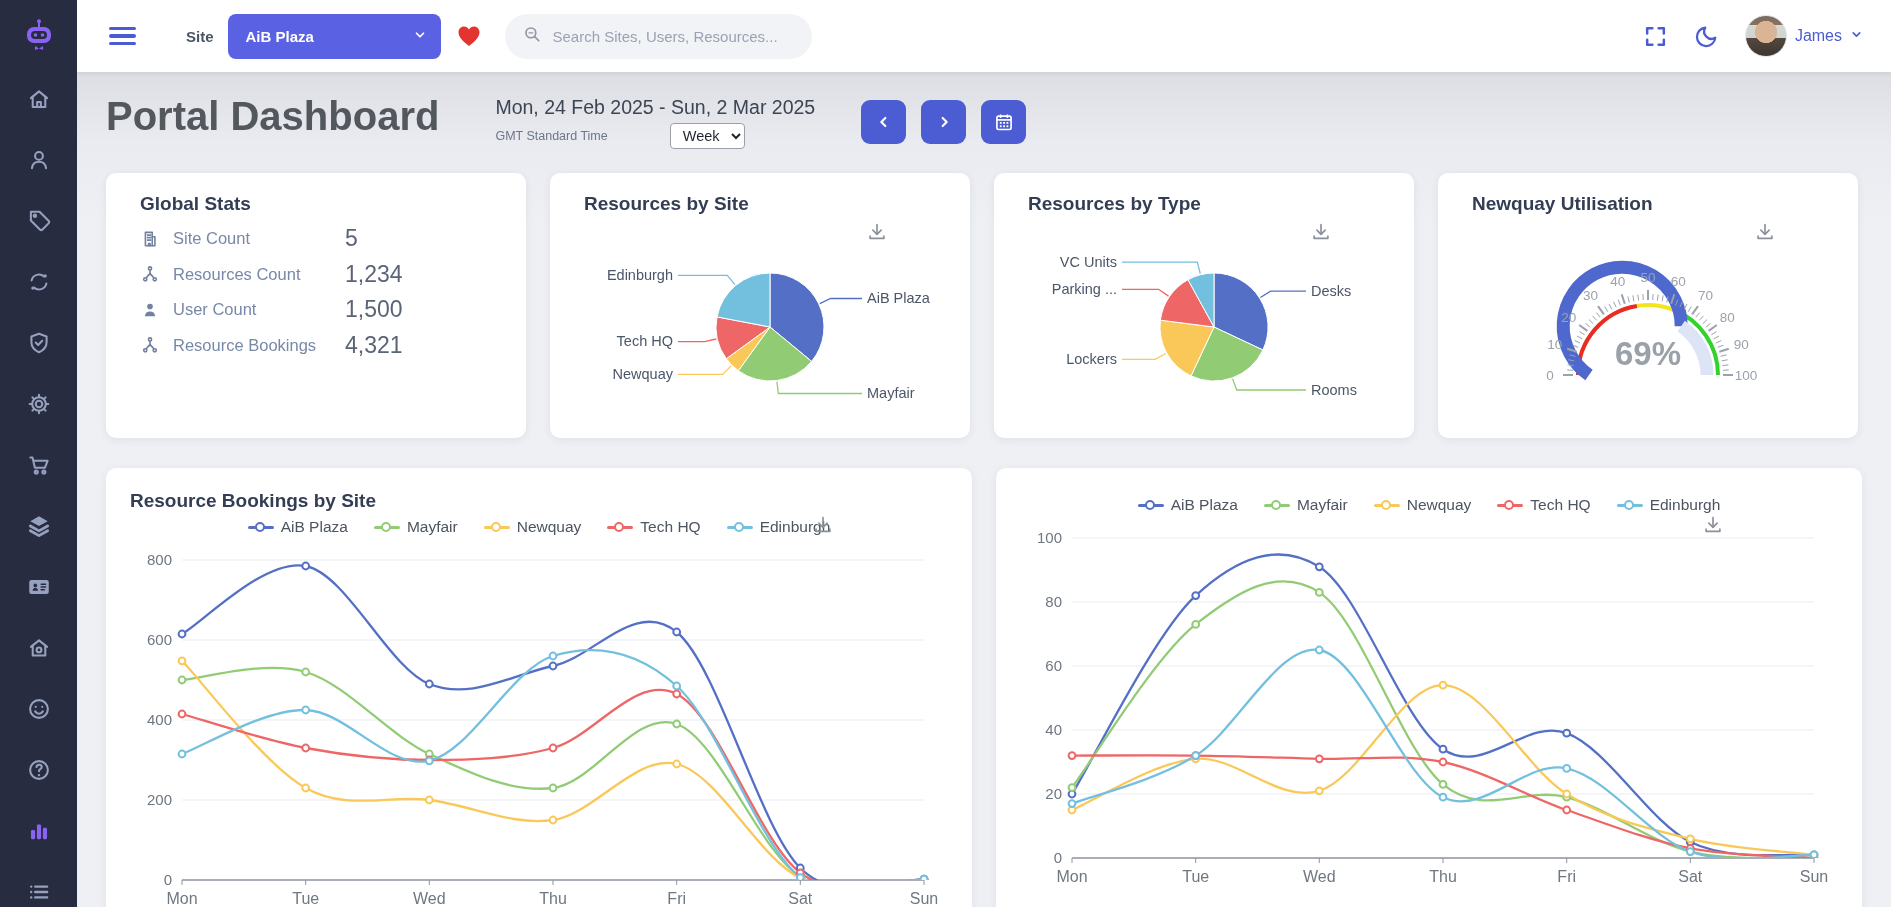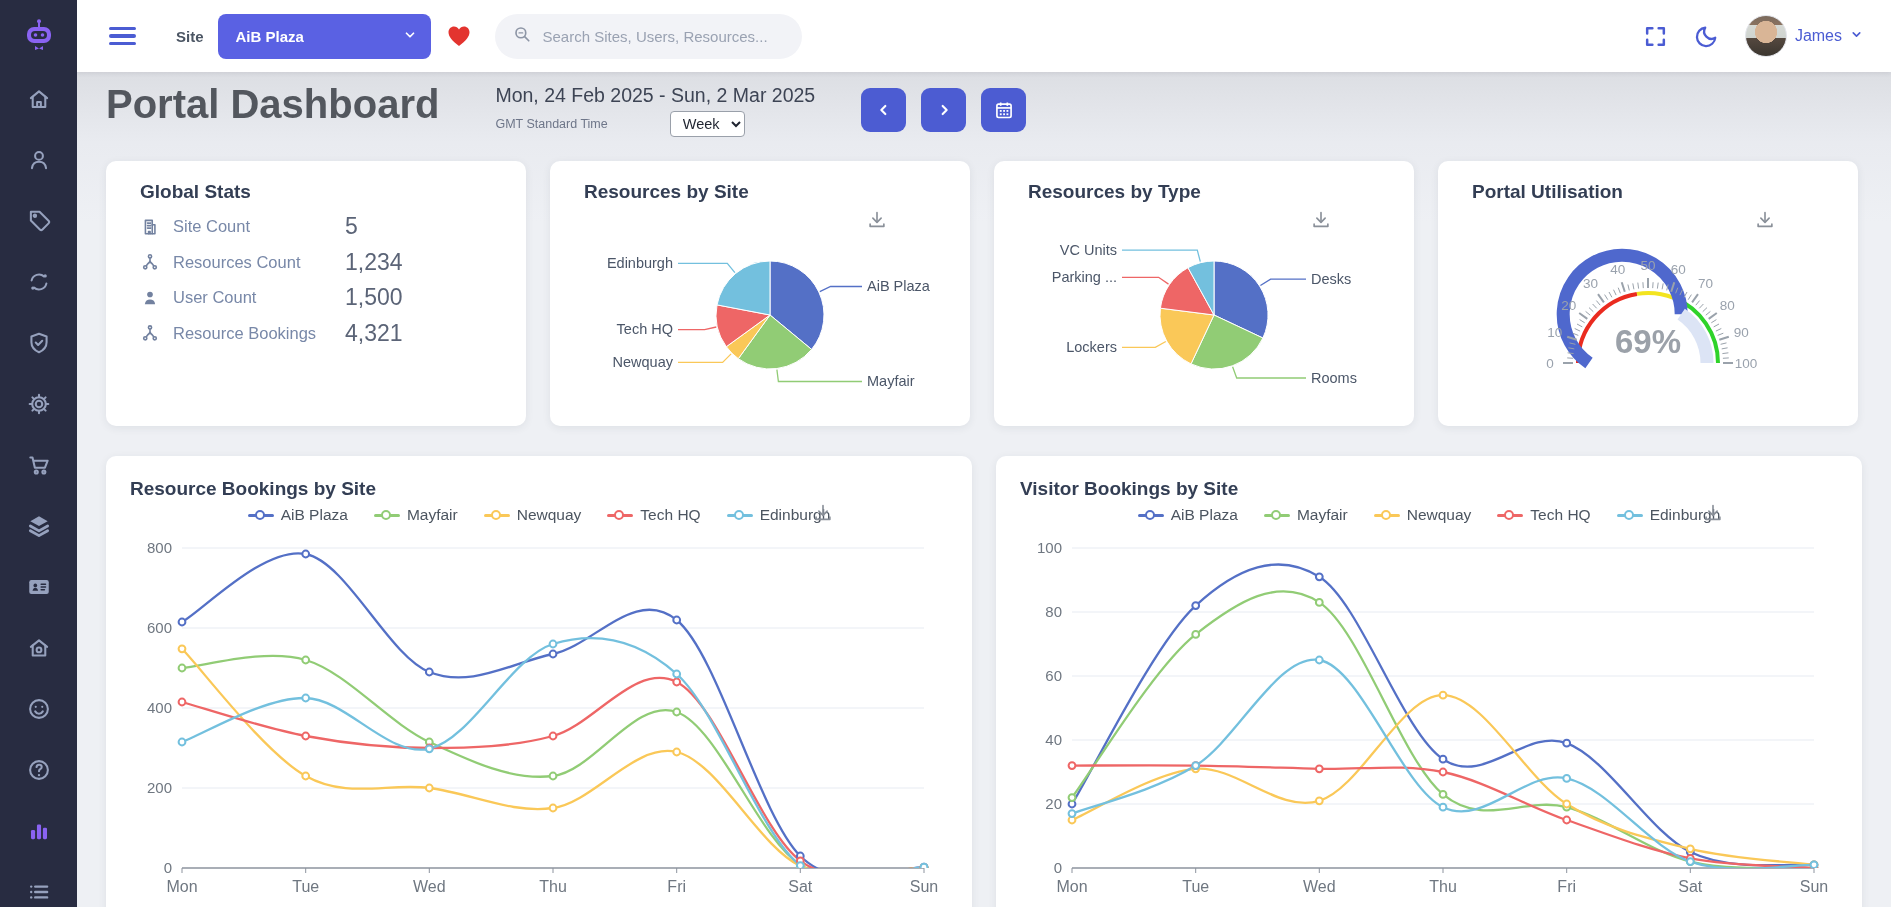--- a/index.html
+++ b/index.html
@@ -13,21 +13,21 @@
     display:flex;flex-direction:column;align-items:center;}
   .logo{height:72px;width:100%;display:flex;align-items:center;justify-content:center;cursor:pointer;}
   .nav{display:flex;flex-direction:column;align-items:center;gap:35px;padding-top:14px;}
   .nav-item{width:26px;height:26px;color:#96a1bd;cursor:pointer;}
   .nav-item svg{width:26px;height:26px;display:block;}
   
   .topbar{position:absolute;left:77px;top:0;right:0;height:72px;background:#ffffff;z-index:9;
     display:flex;align-items:center;padding:0 28px 0 30px;box-shadow:0 2px 4px rgba(40,44,65,.08);}
   .burger{display:flex;flex-direction:column;gap:4px;cursor:pointer;padding:4px 2px;}
   .burger span{display:block;width:27px;height:3.6px;background:#4b5cd3;border-radius:2px;}
-  .site-label{margin-left:38px;font-size:15px;font-weight:700;color:#4b5563;}
+  .site-label{margin-left:48px;font-size:15px;font-weight:700;color:#4b5563;}
   .site-select{margin-left:14px;width:213px;height:45px;background:#5a61e3;border-radius:8px;color:#fff;
     display:flex;align-items:center;padding:0 14px 0 18px;font-size:15px;font-weight:600;cursor:pointer;}
   .site-select .lbl{flex:1;}
   .heart{margin-left:16px;color:#e3342f;cursor:pointer;display:flex;}
   .search{margin-left:24px;width:307px;height:45px;background:#f2f3f7;border-radius:23px;
     display:flex;align-items:center;padding:0 18px;gap:10px;}
   .search svg{flex:none;}
   .search input{border:0;background:transparent;outline:0;font-size:15px;color:#8b5cf6;width:100%;}
   .search input::placeholder{color:#9aa2b2;}
   .tb-right{margin-left:auto;display:flex;align-items:center;gap:26px;}
@@ -37,21 +37,21 @@
       radial-gradient(circle at 50% 38%, #d9b596 0 34%, rgba(0,0,0,0) 35%),
       linear-gradient(180deg,#6e6156 0%,#83705f 20%,#cdd3cf 21%,#c6ccc9 52%,#4a4containing038 53%,#3f3a35 100%);
     background:
       radial-gradient(circle at 50% 40%, #d9b596 0 35%, rgba(0,0,0,0) 36%),
       linear-gradient(180deg,#7a6a5c 0%,#8a7260 22%,#d6d9d4 23%,#cfd4d0 55%,#54483f 56%,#3b362f 100%);}
   .user-wrap{display:flex;align-items:center;gap:8px;cursor:pointer;}
   .user-name{color:#4b5cd3;font-size:16px;}
   
   .main{position:absolute;left:77px;top:72px;right:0;bottom:0;padding:0 29px;
     background:linear-gradient(180deg,#dcdee3 0%, #e9ebf0 70px, #eef0f4 150px);}
-  .page-head{display:flex;align-items:flex-start;padding-top:8px;}
+  .page-head{display:flex;align-items:flex-start;padding-top:20px;}
   .page-head h1{margin:0;font-size:40px;font-weight:600;color:#53575e;line-height:1.2;}
   .date-block{margin-left:56px;padding-top:4px;}
   .date-range{font-size:19.5px;color:#3d4454;font-weight:500;}
   .date-sub{display:flex;align-items:center;margin-top:4px;}
   .tz{font-size:12.5px;color:#6e7689;}
   .select-wrap{margin-left:62px;}
   .select-wrap select{font-size:14.5px;padding:3px 8px;border:1px solid #9aa0aa;border-radius:4px;
     background:#fff;color:#1f2430;font-weight:500;font-family:"Liberation Sans",sans-serif;}
   .nav-btns{margin-left:46px;display:flex;gap:15px;padding-top:8px;}
   .nav-btns button{width:45px;height:44px;border:0;border-radius:9px;background:#4c5cd2;color:#fff;
@@ -408,21 +408,21 @@
             <polyline points="137.8,134.5 127.3,140.3 94,140.3" fill="none" stroke="#fac858" stroke-width="1.3"></polyline>
             <text x="89" y="144.8" text-anchor="end" font-size="14.5" fill="#4b5668">Lockers</text>
             <polyline points="140.5,77.1 130.6,70.3 94,70.3" fill="none" stroke="#ee6666" stroke-width="1.3"></polyline>
             <text x="89" y="74.8" text-anchor="end" font-size="14.5" fill="#4b5668">Parking ...</text>
             <polyline points="172.3,54.7 169.3,43.1 94,43.1" fill="none" stroke="#73c0de" stroke-width="1.3"></polyline>
             <text x="89" y="47.6" text-anchor="end" font-size="14.5" fill="#4b5668">VC Units</text>
           </svg></div>
     </section>
 
     <section class="card">
-      <h2>Portal Utilisation</h2>
+      <h2>Newquay Utilisation</h2>
       <span class="dl">
         <svg width="22" height="22" viewBox="0 0 24 24" fill="none" stroke="currentColor" stroke-width="1.8" stroke-linecap="round" stroke-linejoin="round">
             <line x1="12" y1="4" x2="12" y2="14"></line>
             <polyline points="7.5 10 12 14.5 16.5 10"></polyline>
             <path d="M4.5 16.5 V19 H19.5 V16.5"></path>
           </svg>
       </span>
       <div class="chart-box">
           <svg width="345" height="212" viewBox="0 0 345 212" style="display:block;margin:0 auto;">
             <path d="M102.0,156.0 A70,70 0 0 1 161.0,86.9" fill="none" stroke="#ea2b1f" stroke-width="4"></path>
@@ -614,21 +614,20 @@
               <circle cx="299.3" cy="216.8" r="3.4" fill="#fff" stroke="#73c0de" stroke-width="2"></circle>
               <circle cx="423.0" cy="112.0" r="3.4" fill="#fff" stroke="#73c0de" stroke-width="2"></circle>
               <circle cx="546.7" cy="142.0" r="3.4" fill="#fff" stroke="#73c0de" stroke-width="2"></circle>
               <circle cx="670.3" cy="333.6" r="3.4" fill="#fff" stroke="#73c0de" stroke-width="2"></circle>
               <circle cx="794.0" cy="335.2" r="3.4" fill="#fff" stroke="#73c0de" stroke-width="2"></circle>
             </g>
           </svg></div>
     </section>
 
     <section class="card big-card">
-      <h2>Visitor Bookings by Site</h2>
       <span class="dl">
         <svg width="22" height="22" viewBox="0 0 24 24" fill="none" stroke="currentColor" stroke-width="1.8" stroke-linecap="round" stroke-linejoin="round">
             <line x1="12" y1="4" x2="12" y2="14"></line>
             <polyline points="7.5 10 12 14.5 16.5 10"></polyline>
             <path d="M4.5 16.5 V19 H19.5 V16.5"></path>
           </svg>
       </span>
       <div class="legend-row">
           <span class="lg-item">
             <span class="lg-mark">

